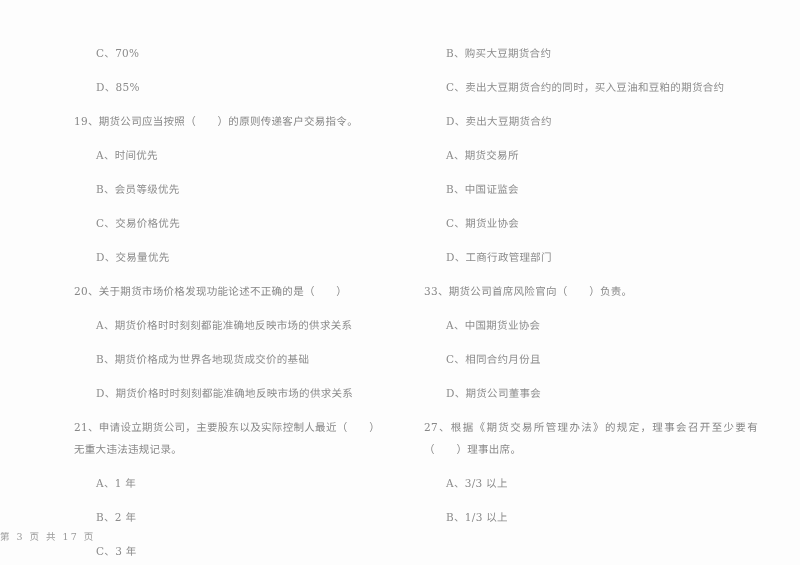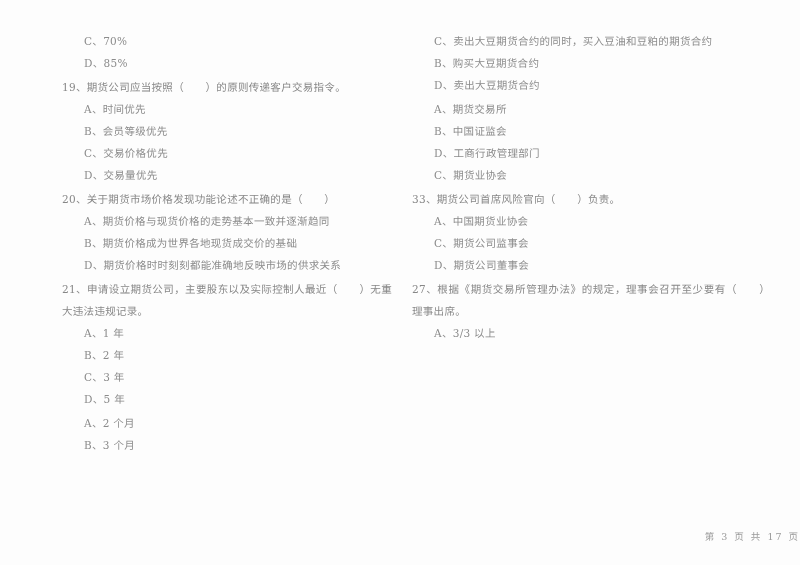--- a/index.html
+++ b/index.html
@@ -48,41 +48,41 @@
   .q-block {
     margin: 0 0 2px 0;
   }
   .q-stem {
     font-size: 10.5px;
     line-height: 22px;
     letter-spacing: 0.3px;
     text-align: justify;
     text-justify: inter-ideograph;
     text-indent: 0;
-    margin: 0;
+    margin: 12px;
     color: #878787;
   }
   .opt {
     font-size: 10.5px;
     line-height: 22px;
     letter-spacing: 0.3px;
-    margin: 0;
+    margin: 12px;
     padding-left: 22px;
     color: #8b8b8b;
     white-space: nowrap;
   }
   .opt.wrap {
     white-space: normal;
   }
   .footer {
     position: absolute;
-    left: 16px;
+    left: 0;
     right: 0;
     bottom: 22px;
-    text-align: right;
+    text-align: left;
     font-size: 9.5px;
     letter-spacing: 2px;
     color: #9a9a9a;
   }
 </style>
 </head>
 <body>
 
 <div class="page">
 
@@ -98,21 +98,21 @@
       <div class="q-block">
         <p class="q-stem">19、期货公司应当按照（　　）的原则传递客户交易指令。</p>
         <p class="opt">A、时间优先</p>
         <p class="opt">B、会员等级优先</p>
         <p class="opt">C、交易价格优先</p>
         <p class="opt">D、交易量优先</p>
       </div>
 
       <div class="q-block">
         <p class="q-stem">20、关于期货市场价格发现功能论述不正确的是（　　）</p>
-        <p class="opt">A、期货价格与现货价格的走势基本一致并逐渐趋同</p>
+        <p class="opt">A、期货价格时时刻刻都能准确地反映市场的供求关系</p>
         <p class="opt">B、期货价格成为世界各地现货成交价的基础</p>
         <p class="opt">D、期货价格时时刻刻都能准确地反映市场的供求关系</p>
       </div>
 
       <div class="q-block">
         <p class="q-stem">21、申请设立期货公司，主要股东以及实际控制人最近（　　）无重大违法违规记录。</p>
         <p class="opt">A、1 年</p>
         <p class="opt">B、2 年</p>
         <p class="opt">C、3 年</p>
         <p class="opt">D、5 年</p>
@@ -122,43 +122,44 @@
         <p class="opt">A、2 个月</p>
         <p class="opt">B、3 个月</p>
 
       </div>
 
     </div>
 
     <div class="col col-right">
 
       <div class="q-block">
+        <p class="opt">B、购买大豆期货合约</p>
         <p class="opt">C、卖出大豆期货合约的同时，买入豆油和豆粕的期货合约</p>
-        <p class="opt">B、购买大豆期货合约</p>
         <p class="opt">D、卖出大豆期货合约</p>
       </div>
 
       <div class="q-block">
         <p class="opt">A、期货交易所</p>
         <p class="opt">B、中国证监会</p>
+        <p class="opt">C、期货业协会</p>
         <p class="opt">D、工商行政管理部门</p>
-        <p class="opt">C、期货业协会</p>
       </div>
 
 
       <div class="q-block">
         <p class="q-stem">33、期货公司首席风险官向（　　）负责。</p>
         <p class="opt">A、中国期货业协会</p>
-        <p class="opt">C、期货公司监事会</p>
+        <p class="opt">C、相同合约月份且</p>
         <p class="opt">D、期货公司董事会</p>
       </div>
 
       <div class="q-block">
         <p class="q-stem">27、根据《期货交易所管理办法》的规定，理事会召开至少要有（　　）理事出席。</p>
         <p class="opt">A、3/3 以上</p>
+        <p class="opt">B、1/3 以上</p>
 
       </div>
 
     </div>
 
   </div>
 
   <div class="footer">第 3 页 共 17 页</div>
 
 </div>

